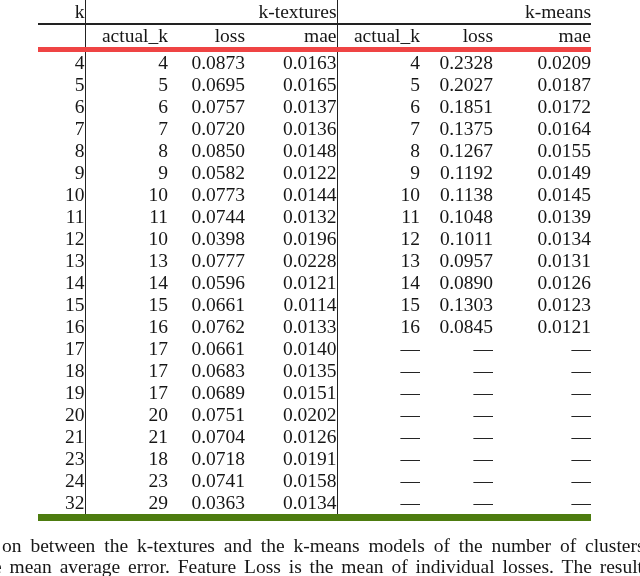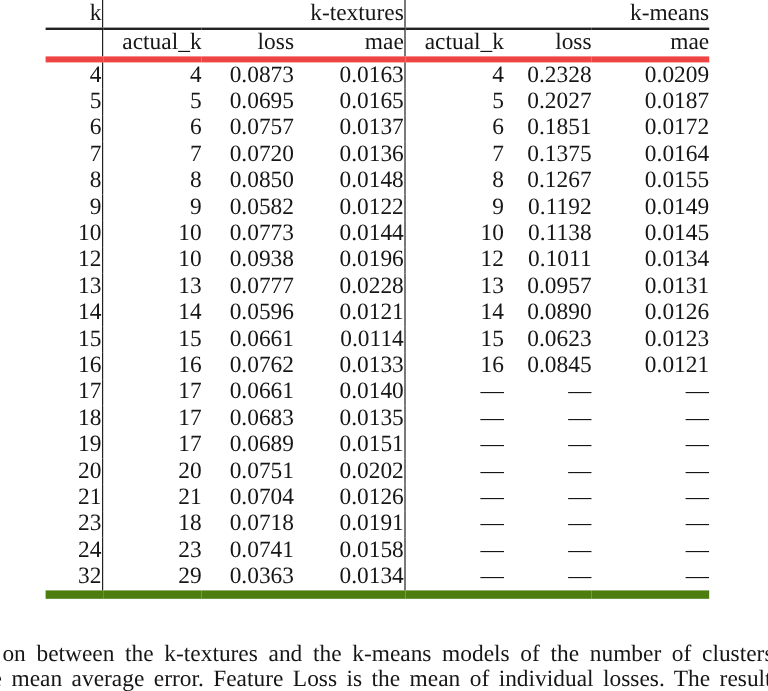--- a/index.html
+++ b/index.html
@@ -176,23 +176,32 @@
           <tr>
             <td class="c0 vr">10</td>
             <td class="c1">10</td>
             <td class="c2">0.0773</td>
             <td class="c3 vr">0.0144</td>
             <td class="c4">10</td>
             <td class="c5">0.1138</td>
             <td class="c6">0.0145</td>
           </tr>
           <tr>
+            <td class="c0 vr">11</td>
+            <td class="c1">11</td>
+            <td class="c2">0.0744</td>
+            <td class="c3 vr">0.0132</td>
+            <td class="c4">11</td>
+            <td class="c5">0.1048</td>
+            <td class="c6">0.0139</td>
+          </tr>
+          <tr>
             <td class="c0 vr">12</td>
             <td class="c1">10</td>
-            <td class="c2">0.0938</td>
+            <td class="c2">0.0398</td>
             <td class="c3 vr">0.0196</td>
             <td class="c4">12</td>
             <td class="c5">0.1011</td>
             <td class="c6">0.0134</td>
           </tr>
           <tr>
             <td class="c0 vr">13</td>
             <td class="c1">13</td>
             <td class="c2">0.0777</td>
             <td class="c3 vr">0.0228</td>
@@ -208,21 +217,21 @@
             <td class="c4">14</td>
             <td class="c5">0.0890</td>
             <td class="c6">0.0126</td>
           </tr>
           <tr>
             <td class="c0 vr">15</td>
             <td class="c1">15</td>
             <td class="c2">0.0661</td>
             <td class="c3 vr">0.0114</td>
             <td class="c4">15</td>
-            <td class="c5">0.0623</td>
+            <td class="c5">0.1303</td>
             <td class="c6">0.0123</td>
           </tr>
           <tr>
             <td class="c0 vr">16</td>
             <td class="c1">16</td>
             <td class="c2">0.0762</td>
             <td class="c3 vr">0.0133</td>
             <td class="c4">16</td>
             <td class="c5">0.0845</td>
             <td class="c6">0.0121</td>

